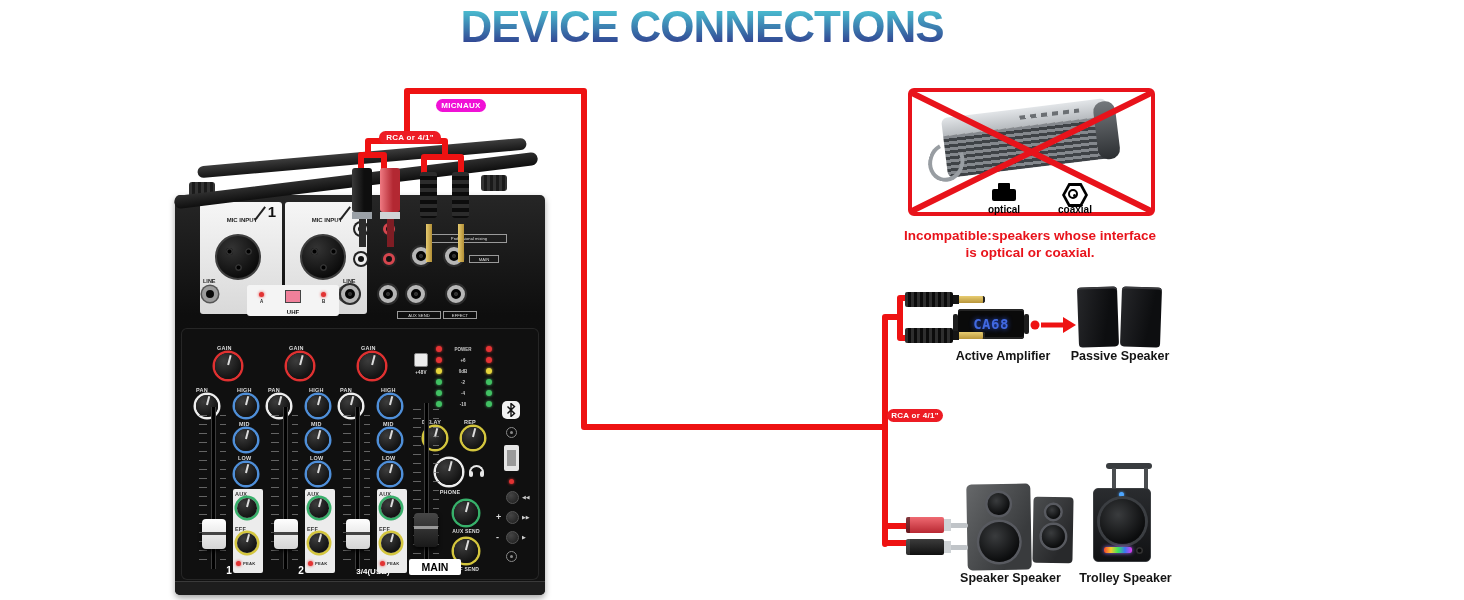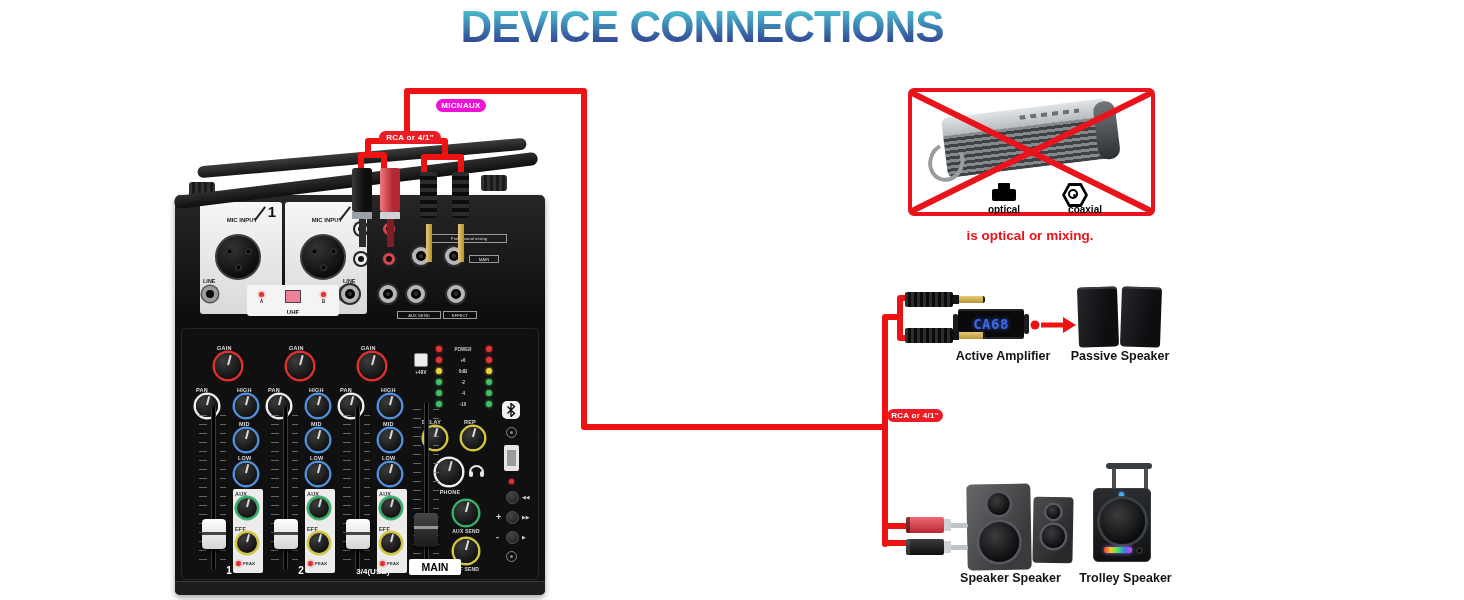--- a/index.html
+++ b/index.html
@@ -394,27 +394,28 @@
       <div class="sbar-top"></div>
       <div class="sbar-grill"></div>
       <div class="sbar-cap"></div>
     </div>
     <div class="optico"></div>
     <div class="icolabel" style="left:62px;top:112px;width:60px;">optical</div>
     <div class="hex"></div>
     <div style="position:absolute;left:153px;top:94px;width:20px;height:18px;background:#fff;clip-path:polygon(25% 0,75% 0,100% 50%,75% 100%,25% 100%,0 50%);"></div>
     <div style="position:absolute;left:156px;top:97px;width:10px;height:10px;border:2px solid #000;border-radius:50%;background:#fff;"></div>
     <div style="position:absolute;left:161px;top:102px;width:3px;height:3px;border-radius:50%;background:#000;"></div>
-    <div class="icolabel" style="left:136px;top:112px;width:54px;text-align:right;">coaxial</div>
+    <div class="icolabel" style="left:136px;top:112px;width:54px;">coaxial</div>
     <svg width="239" height="120" style="position:absolute;left:0;top:0;">
       <path d="M2 2 L237 118 M237 2 L2 118" stroke="#e8131b" stroke-width="6" stroke-linecap="round" fill="none"></path>
     </svg>
   </div>
   <div class="incomp">
-    <div>is optical or mixing.</div>
+    <div>Incompatible:speakers whose interface</div>
+    <div>is optical or coaxial.</div>
   </div>
 
   <div class="trsh" style="left:905px;top:292px;">
     <div class="barrel"></div>
       <div class="neck"></div>
       <div class="shaft"></div>
   </div>
   <div class="trsh" style="left:905px;top:328px;">
     <div class="barrel"></div>
       <div class="neck"></div>

